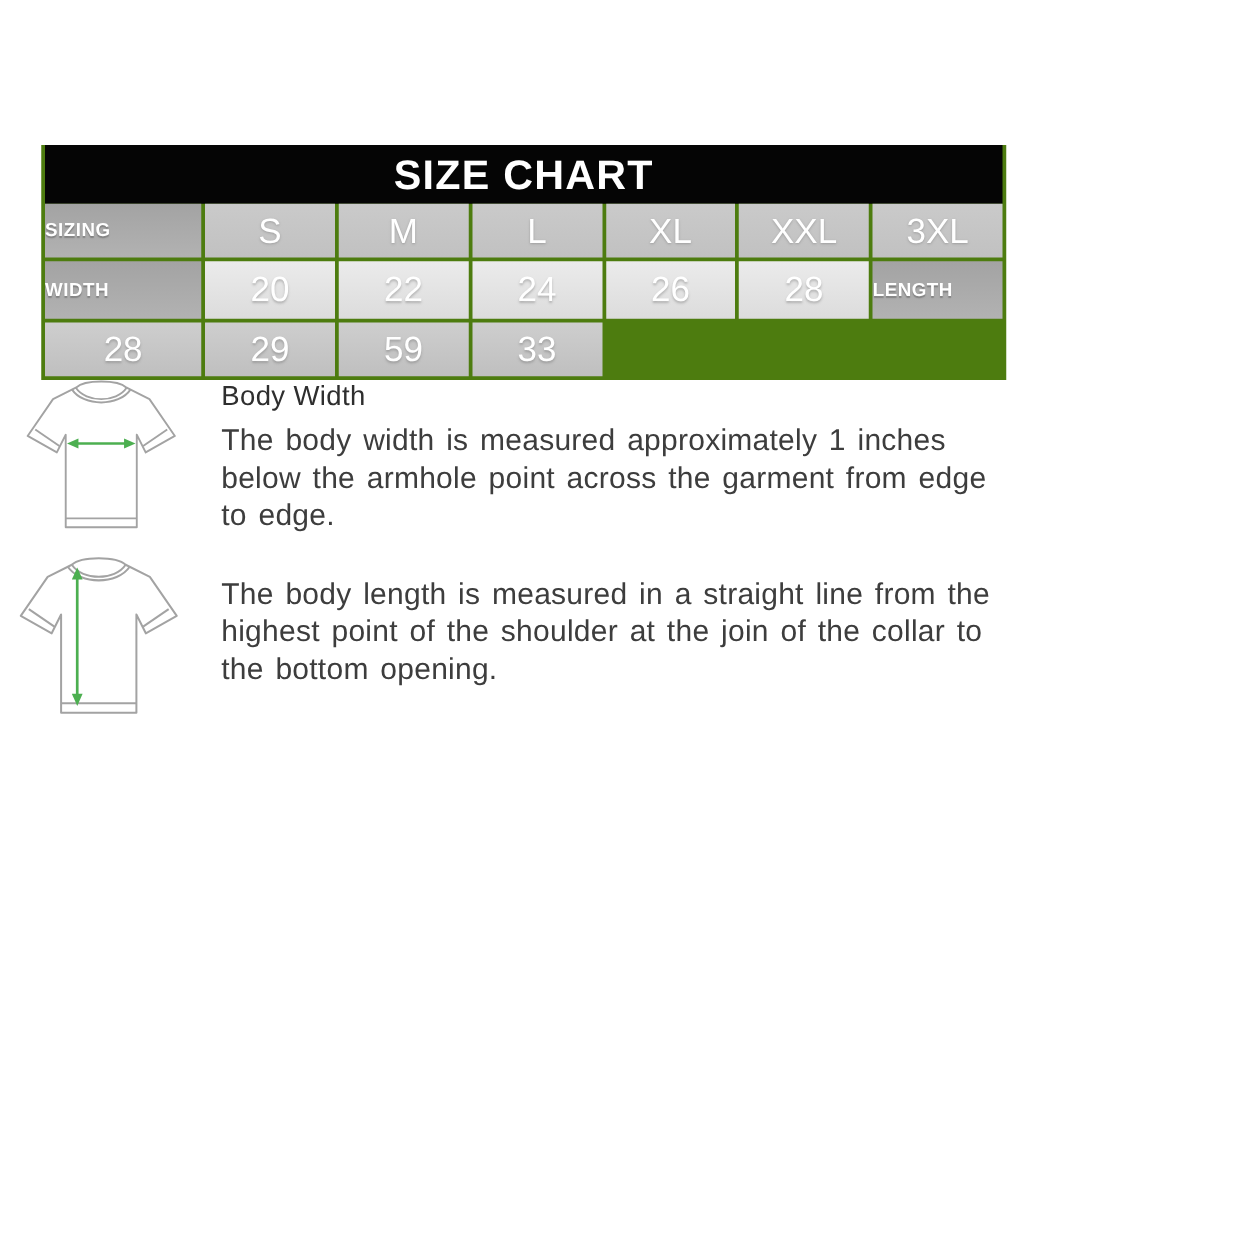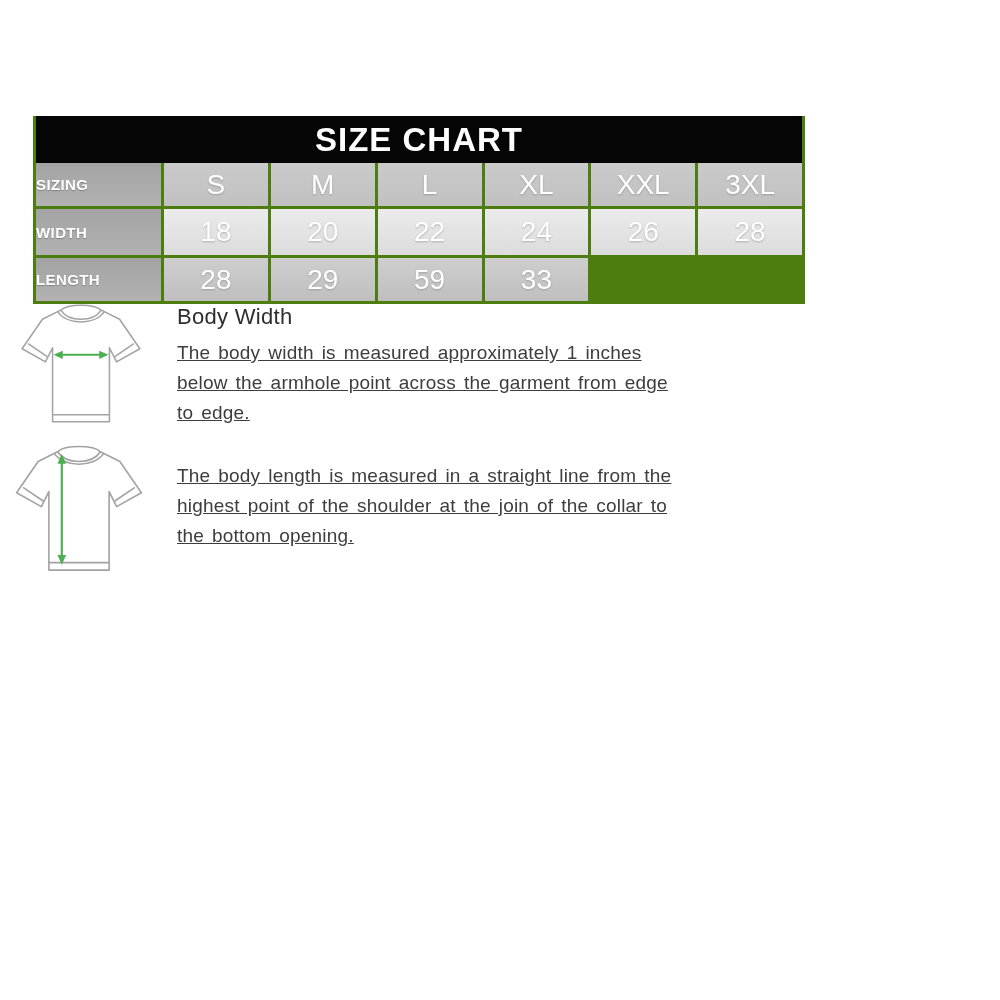--- a/index.html
+++ b/index.html
@@ -23,42 +23,41 @@
   .row-length{background:linear-gradient(180deg,#cecece,#bfbfbf);}
 
   
   .shirt-icon{position:absolute;}
   .shirt-icon.w{left:14px;top:301px;}
   .shirt-icon.l{left:8px;top:442px;}
   .mtext{position:absolute;left:177px;width:480px;color:#3f3f3f;}
   .mtext.w{top:304px;}
   .mtext.l{top:461px;}
   .mhead{font-size:22px;color:#2e2e2e;letter-spacing:.3px;margin-bottom:8px;}
-  .mline{font-size:19px;line-height:30px;letter-spacing:.2px;word-spacing:2.5px;
-         white-space:nowrap;color:#3d3d3d;text-decoration:underline;}
+  .mline{font-size:24px;line-height:30px;letter-spacing:.2px;word-spacing:2.5px;
+         white-space:nowrap;color:#3d3d3d;}
 </style>
 </head>
 <body>
 
 <div class="page">
 
   <div class="size-table">
     <div class="size-title">SIZE CHART</div>
     <div class="size-grid">
 
       <div class="cell lbl">SIZING</div>
       <div class="cell val row-sizing">S</div>
       <div class="cell val row-sizing">M</div>
       <div class="cell val row-sizing">L</div>
       <div class="cell val row-sizing">XL</div>
       <div class="cell val row-sizing">XXL</div>
       <div class="cell val row-sizing">3XL</div>
 
       <div class="cell lbl">WIDTH</div>
-      <div class="cell val row-width">18</div>
       <div class="cell val row-width">20</div>
       <div class="cell val row-width">22</div>
       <div class="cell val row-width">24</div>
       <div class="cell val row-width">26</div>
       <div class="cell val row-width">28</div>
 
       <div class="cell lbl">LENGTH</div>
       <div class="cell val row-length">28</div>
       <div class="cell val row-length">29</div>
       <div class="cell val row-length">59</div>

